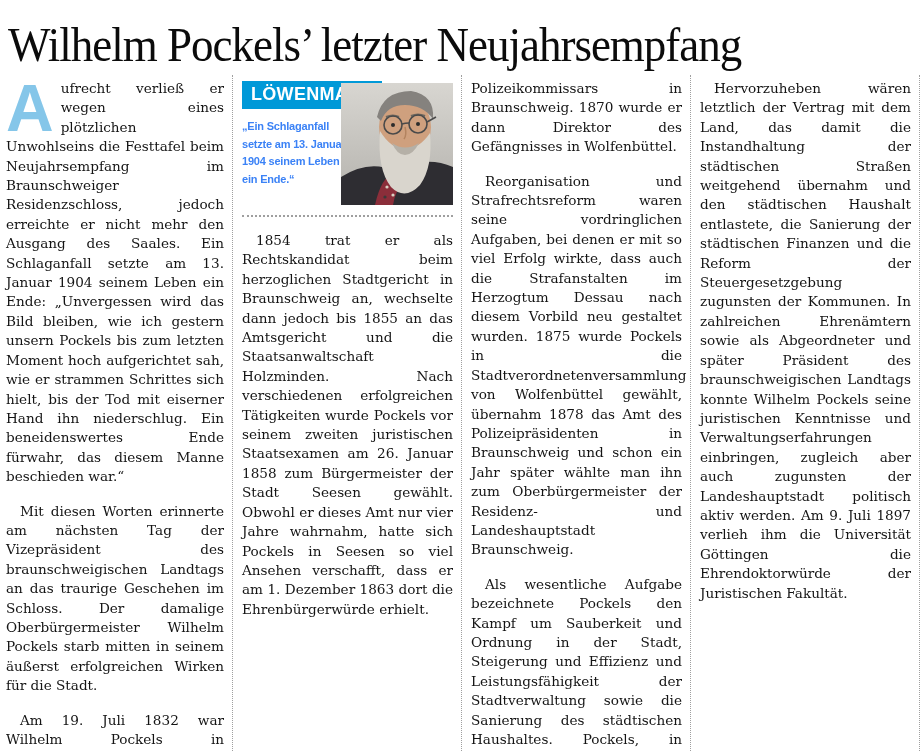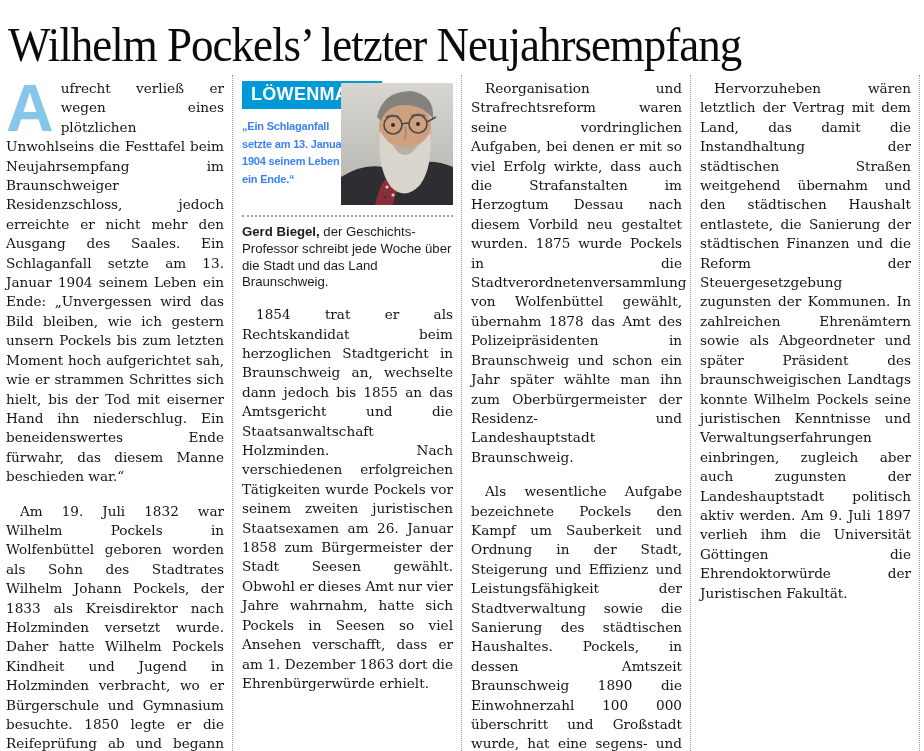--- a/index.html
+++ b/index.html
@@ -106,20 +106,21 @@
 <body>
 
 <div class="page">
 
   <h1 class="headline">Wilhelm Pockels’ letzter Neujahrsempfang</h1>
 
   <div class="columns">
 
     <div class="col">
       <p><span class="dropcap">A</span><span>ufrecht verließ er wegen eines plötzlichen Unwohlseins die Festtafel beim Neujahrsempfang im Braunschweiger Residenzschloss, jedoch erreichte er nicht mehr den Ausgang des Saales. Ein Schlaganfall setzte am 13. Januar 1904 seinem Leben ein Ende: „Unvergessen wird das Bild bleiben, wie ich gestern unsern Pockels bis zum letzten Moment hoch aufgerichtet sah, wie er strammen Schrittes sich hielt, bis der Tod mit eiserner Hand ihn niederschlug. Ein beneidenswertes Ende fürwahr, das diesem Manne beschieden war.“</span></p>
+      <p class="indent">Mit diesen Worten erinnerte am nächsten Tag der Vizepräsident des braunschweigischen Landtags an das traurige Geschehen im Schloss. Der damalige Oberbürgermeister Wilhelm Pockels starb mitten in seinem äußerst erfolgreichen Wirken für die Stadt.</p>
       <p class="indent">Am 19. Juli 1832 war Wilhelm Pockels in Wolfenbüttel geboren worden als Sohn des Stadtrates Wilhelm Johann Pockels, der 1833 als Kreisdirektor nach Holzminden versetzt wurde. Daher hatte Wilhelm Pockels Kindheit und Jugend in Holzminden verbracht, wo er Bürgerschule und Gymnasium besuchte. 1850 legte er die Reifeprüfung ab und begann ein</p>
     </div>
 
     <div class="col">
       <div class="infobox">
         <div class="infobox-top">
           <div class="badge">LÖWENMAUL</div>
           <div class="quote">„Ein Schlaganfall setzte am 13. Januar 1904 seinem Leben ein Ende.“</div>
           <svg class="portrait" viewBox="0 0 112 122" xmlns="http://www.w3.org/2000/svg">
             <defs>
@@ -153,27 +154,27 @@
             <path d="M61 41 Q64 40 68 40" stroke="#4a4a4a" stroke-width="1.6" fill="none"></path>
             <path d="M86 39 L95 34" stroke="#4a4a4a" stroke-width="1.6" fill="none"></path>
 
             <circle cx="52" cy="42" r="2" fill="#2c2c2c"></circle>
             <circle cx="77" cy="41" r="2" fill="#2c2c2c"></circle>
 
             <path d="M64 44 Q66 52 63 56" stroke="#b3835f" stroke-width="1.5" fill="none"></path>
           </svg>
         </div>
         <div class="dotted-rule"></div>
-        <div class="caption"><span class="cap-name">Gerd Biegel,</span><span> der Geschichts-Professor schreibt jede Woche über die Stadt und das Land Braunschweig.</span></div>
       </div>
       <p class="indent">1854 trat er als Rechtskandidat beim herzoglichen Stadtgericht in Braunschweig an, wechselte dann jedoch bis 1855 an das Amtsgericht und die Staatsanwaltschaft Holzminden. Nach verschiedenen erfolgreichen Tätigkeiten wurde Pockels vor seinem zweiten juristischen Staatsexamen am 26. Januar 1858 zum Bürgermeister der Stadt Seesen gewählt. Obwohl er dieses Amt nur vier Jahre wahrnahm, hatte sich Pockels in Seesen so viel Ansehen verschafft, dass er am 1. Dezember 1863 dort die Ehrenbürgerwürde erhielt.</p>
 
     </div>
 
     <div class="col">
+      <p>Polizeikommissars in Braunschweig. 1870 wurde er dann Direktor des Gefängnisses in Wolfenbüttel.</p>
       <p class="indent">Reorganisation und Strafrechtsreform waren seine vordringlichen Aufgaben, bei denen er mit so viel Erfolg wirkte, dass auch die Strafanstalten im Herzogtum Dessau nach diesem Vorbild neu gestaltet wurden. 1875 wurde Pockels in die Stadtverordnetenversammlung von Wolfenbüttel gewählt, übernahm 1878 das Amt des Polizeipräsidenten in Braunschweig und schon ein Jahr später wählte man ihn zum Oberbürgermeister der Residenz- und Landeshauptstadt Braunschweig.</p>
       <p class="indent">Als wesentliche Aufgabe bezeichnete Pockels den Kampf um Sauberkeit und Ordnung in der Stadt, Steigerung und Effizienz und Leistungsfähigkeit der Stadtverwaltung sowie die Sanierung des städtischen Haushaltes. Pockels, in dessen Amtszeit Braunschweig 1890 die Einwohnerzahl 100&nbsp;000 überschritt und Großstadt wurde, hat eine segens- und erfolgreiche Amtstätigkeit entwickelt. Anlage der Kanalisation und der Rieselfelder, Bau des Hauptfriedhofes, Neubau des Rathauses und des Städtischen Museums, neue Schulbauten, Er-</p>
     </div>
 
     <div class="col">
       <p class="indent">Hervorzuheben wären letztlich der Vertrag mit dem Land, das damit die Instandhaltung der städtischen Straßen weitgehend übernahm und den städtischen Haushalt entlastete, die Sanierung der städtischen Finanzen und die Reform der Steuergesetzgebung zugunsten der Kommunen. In zahlreichen Ehrenämtern sowie als Abgeordneter und später Präsident des braunschweigischen Landtags konnte Wilhelm Pockels seine juristischen Kenntnisse und Verwaltungserfahrungen einbringen, zugleich aber auch zugunsten der Landeshauptstadt politisch aktiv werden. Am 9. Juli 1897 verlieh ihm die Universität Göttingen die Ehrendoktorwürde der Juristischen Fakultät.</p>
 
     </div>
 
   </div>

